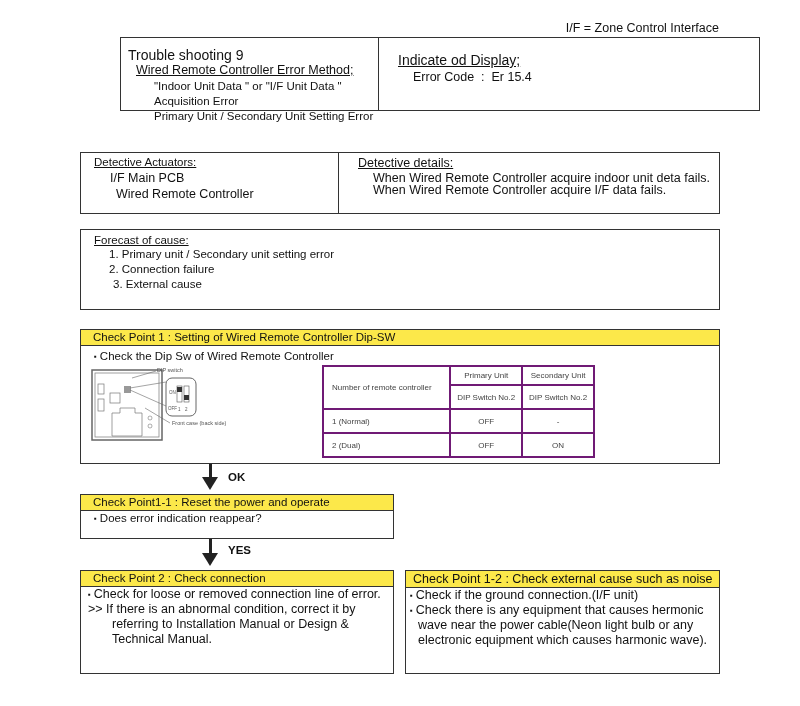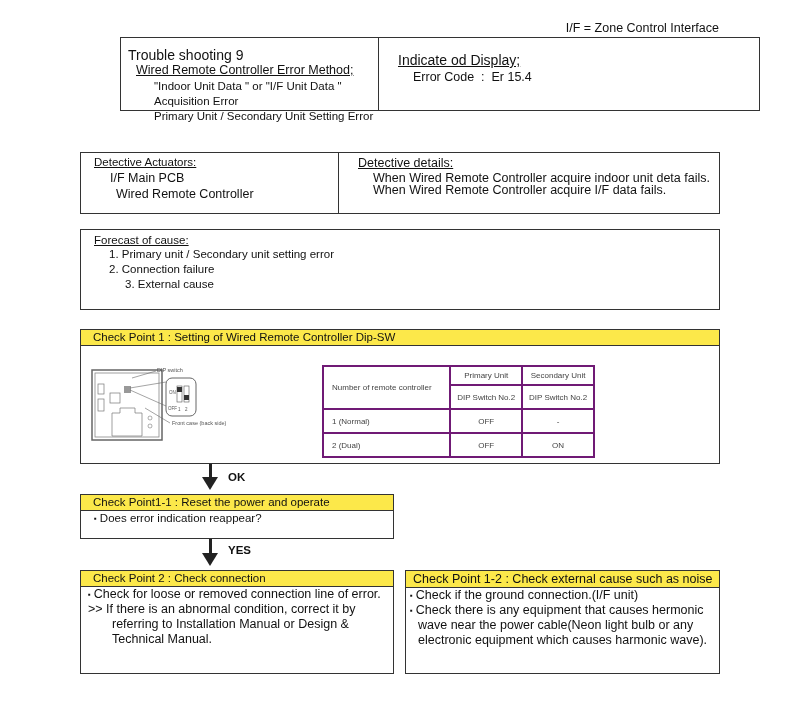--- a/index.html
+++ b/index.html
@@ -46,25 +46,26 @@
   <div class="abs t2 line" style="left:35px;top:34px;">Wired Remote Controller</div>
   <div class="abs t2 line u" style="left:277px;top:3px;">Detective details:</div>
   <div class="abs t2 line" style="left:292px;top:18px;">When Wired Remote Controller acquire indoor unit deta fails.</div>
   <div class="abs t2 line" style="left:292px;top:30px;">When Wired Remote Controller acquire I/F data fails.</div>
 </div>
 
 <div class="box" style="left:80px;top:229px;width:640px;height:81px;">
   <div class="abs t3 line u" style="left:13px;top:4px;">Forecast of cause:</div>
   <div class="abs t3 line" style="left:28px;top:18px;">1. Primary unit / Secondary unit setting error</div>
   <div class="abs t3 line" style="left:28px;top:33px;">2. Connection failure</div>
-  <div class="abs t3 line" style="left:44px;top:48px;">3. External cause</div>
+  <div class="abs t3 line" style="left:32px;top:48px;">3. External cause</div>
 </div>
 
 <div class="box" style="left:80px;top:329px;width:640px;height:135px;">
   <div class="cp-head">Check Point 1 : Setting of Wired Remote Controller Dip-SW</div>
+  <div class="abs t3 line bullet" style="left:13px;top:20px;">Check the Dip Sw of Wired Remote Controller</div>
 
   <div class="abs" style="left:9px;top:38px;width:145px;height:82px;">
     <svg width="145" height="82" viewBox="0 0 145 82">
       <rect x="2" y="2" width="70" height="70" fill="#fff" stroke="#666" stroke-width="1.5"></rect>
       <rect x="5" y="5" width="64" height="64" fill="none" stroke="#888" stroke-width="0.8"></rect>
       <rect x="8" y="16" width="6" height="10" fill="none" stroke="#777" stroke-width="0.7"></rect>
       <rect x="8" y="31" width="6" height="12" fill="none" stroke="#777" stroke-width="0.7"></rect>
       <rect x="20" y="25" width="10" height="10" fill="none" stroke="#777" stroke-width="0.7"></rect>
       <rect x="34" y="18" width="7" height="7" fill="#999"></rect>
       <path d="M22 45 L30 45 L30 40 L45 40 L45 45 L52 45 L52 68 L22 68 Z" fill="none" stroke="#777" stroke-width="0.7"></path>

